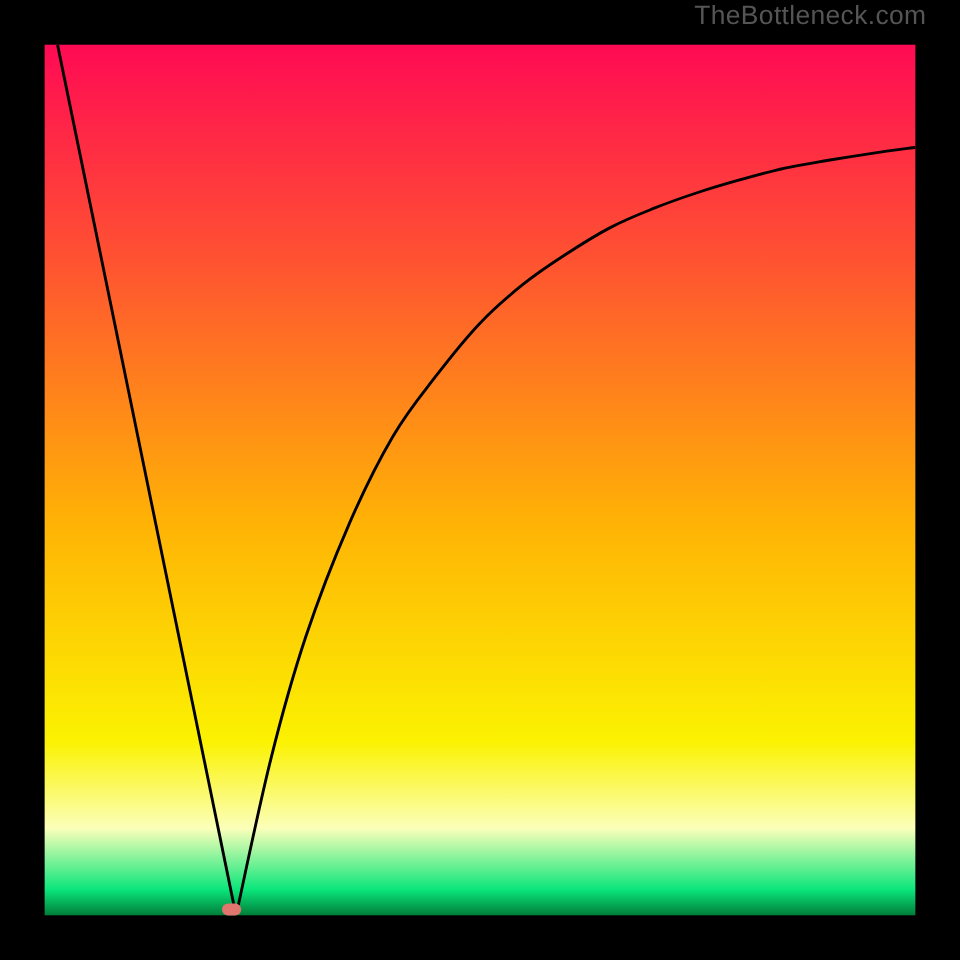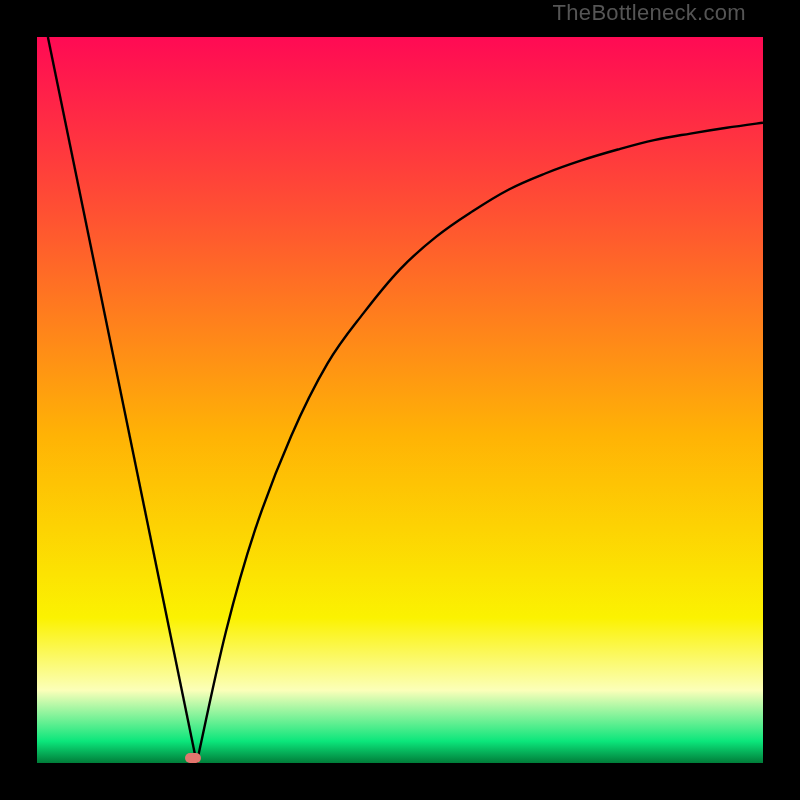--- a/index.html
+++ b/index.html
@@ -22,21 +22,21 @@
   .gradient {
     position: absolute;
     left: 0;
     top: 0;
     width: 100%;
     height: 100%;
   }
   .watermark {
     position: absolute;
     top: 0;
-    right: 54px;
+    right: 28px;
     color: #555;
     font-size: 22px;
     font-weight: 500;
     letter-spacing: 0.3px;
     user-select: none;
   }
   svg.curve {
     position: absolute;
     left: 0;
     top: 0;

